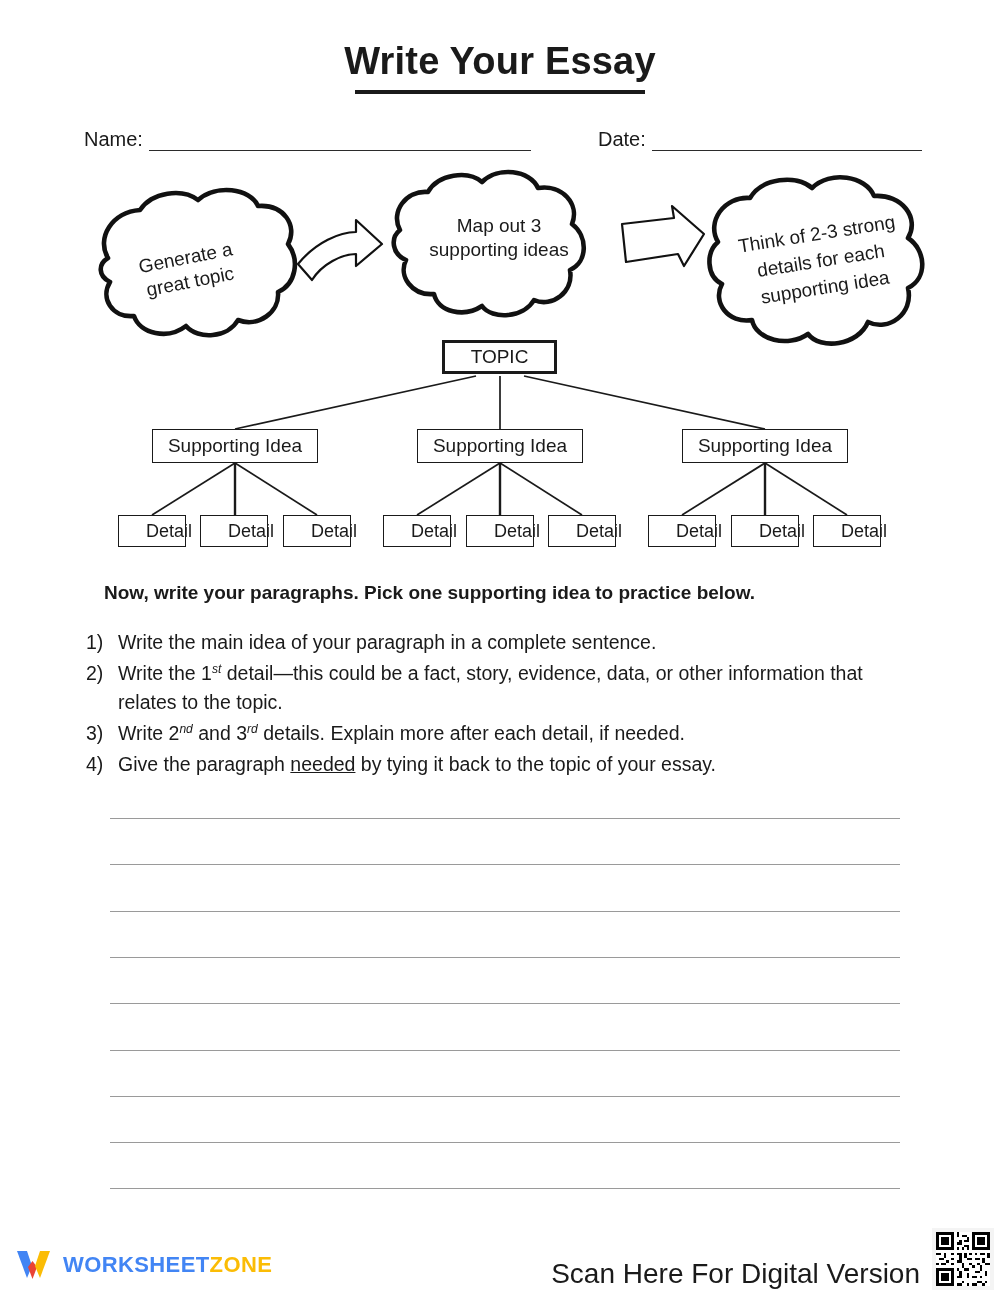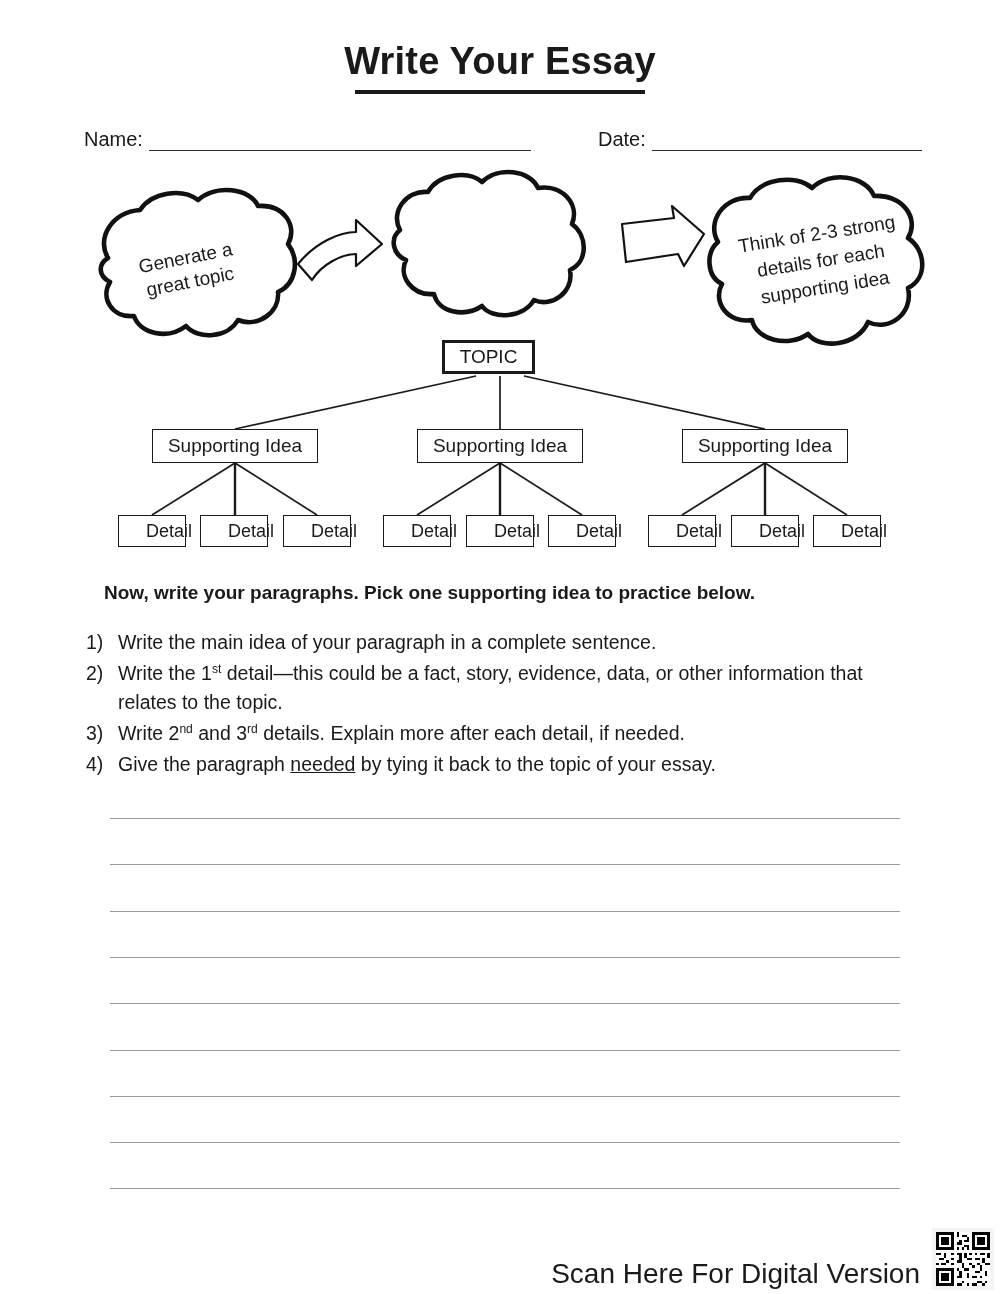--- a/index.html
+++ b/index.html
@@ -100,21 +100,21 @@
     box-sizing: border-box;
     display: flex;
     align-items: center;
     justify-content: center;
     background: #ffffff;
     border: 1.6px solid #1a1a1a;
     color: #1a1a1a;
   }
   #topic-box {
     left: 442px; top: 340px;
-    width: 93px; height: 34px;
+    width: 115px; height: 34px;
     border-width: 3px;
     font-size: 19px;
   }
   .idea-box {
     top: 429px;
     width: 166px; height: 34px;
     font-size: 19px;
   }
   #idea-box-0 { left: 152px; }
   #idea-box-1 { left: 417px; }
@@ -158,20 +158,21 @@
   .instruction-num {
     flex: 0 0 auto;
     width: 32px;
     text-align: left;
   }
   .instruction-text { flex: 1 1 auto; }
   .instruction-text sup {
     font-size: 0.62em;
     vertical-align: super;
     line-height: 0;
+    font-style: italic;
   }
   .u { text-decoration: underline; }
 
   
   .write-line {
     position: absolute;
     left: 110px;
     width: 790px;
     height: 0;
     border-top: 1.4px solid #9a9a9a;
@@ -280,20 +281,22 @@
                C 858 178, 820 182, 808 166
                C 788 180, 756 172, 752 152
                C 728 156, 712 134, 722 116
                C 706 108, 706 84, 718 74 Z"></path>
     </svg>
 
   </div>
 
   <div id="bubble-text-1" class="bubble-text">Generate a
 great topic</div>
+  <div id="bubble-text-2" class="bubble-text">Map out 3
+supporting ideas</div>
   <div id="bubble-text-3" class="bubble-text">Think of 2-3 strong
 details for each
 supporting idea</div>
 
   <div id="tree-layer">
     <svg id="tree-svg" width="1000" height="235" viewBox="0 0 1000 235">
       <g stroke="#1a1a1a" stroke-width="1.7" fill="none">
 
         <path d="M476 46 L 235 99"></path>
         <path d="M500 46 L 500 99"></path>
@@ -358,20 +361,28 @@
       <div class="write-line" style="top: 864.3px;"></div>
       <div class="write-line" style="top: 910.6px;"></div>
       <div class="write-line" style="top: 956.9px;"></div>
       <div class="write-line" style="top: 1003.2px;"></div>
       <div class="write-line" style="top: 1049.5px;"></div>
       <div class="write-line" style="top: 1095.8px;"></div>
       <div class="write-line" style="top: 1142.1px;"></div>
       <div class="write-line" style="top: 1188.4px;"></div>
     </div>
 
+  <div id="footer-logo">
+    <svg id="logo-mark" width="40" height="34" viewBox="0 0 40 34">
+      <path d="M3 3 L 13 30 L 18 18 L 13 3 Z" fill="#4285f4"></path>
+      <path d="M14 19 L 18.5 31 L 23 19 L 18.5 13 Z" fill="#ea4335"></path>
+      <path d="M36 3 L 26 30 L 21 18 L 26 3 Z" fill="#fbbc05"></path>
+    </svg>
+    <span id="logo-text"><span style="color:#4285f4">WORKSHEET</span><span style="color:#fbbc05">ZONE</span></span>
+  </div>
 
   <div id="scan-text">Scan Here For Digital Version</div>
 
   <div id="qr-code">
     <svg id="qr-svg" width="54" height="54" viewBox="0 0 21 21" shape-rendering="crispEdges">
       <rect width="21" height="21" fill="#ffffff"></rect>
       <g fill="#000000">
 
         <rect x="0" y="0" width="7" height="1"></rect>
           <rect x="0" y="6" width="7" height="1"></rect>

